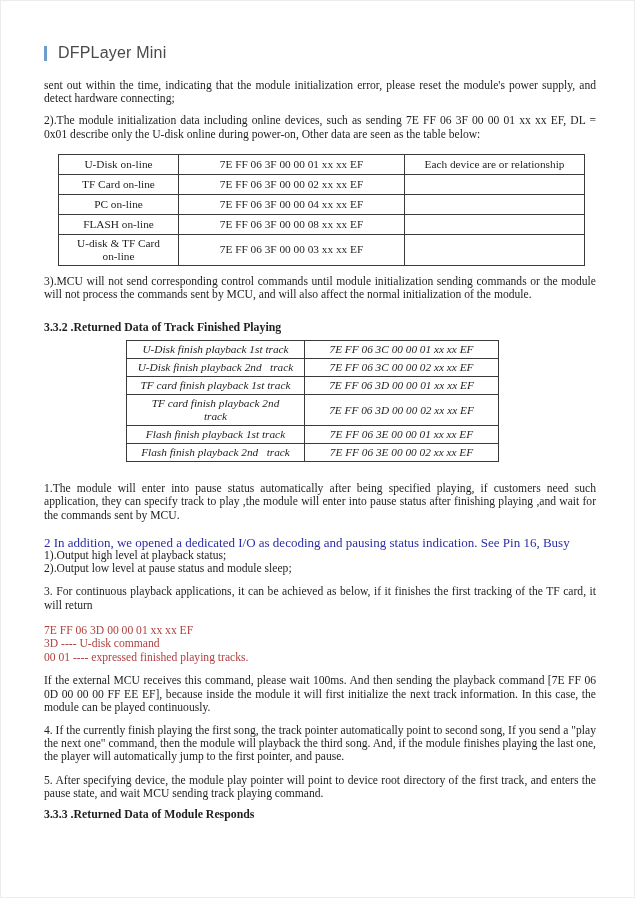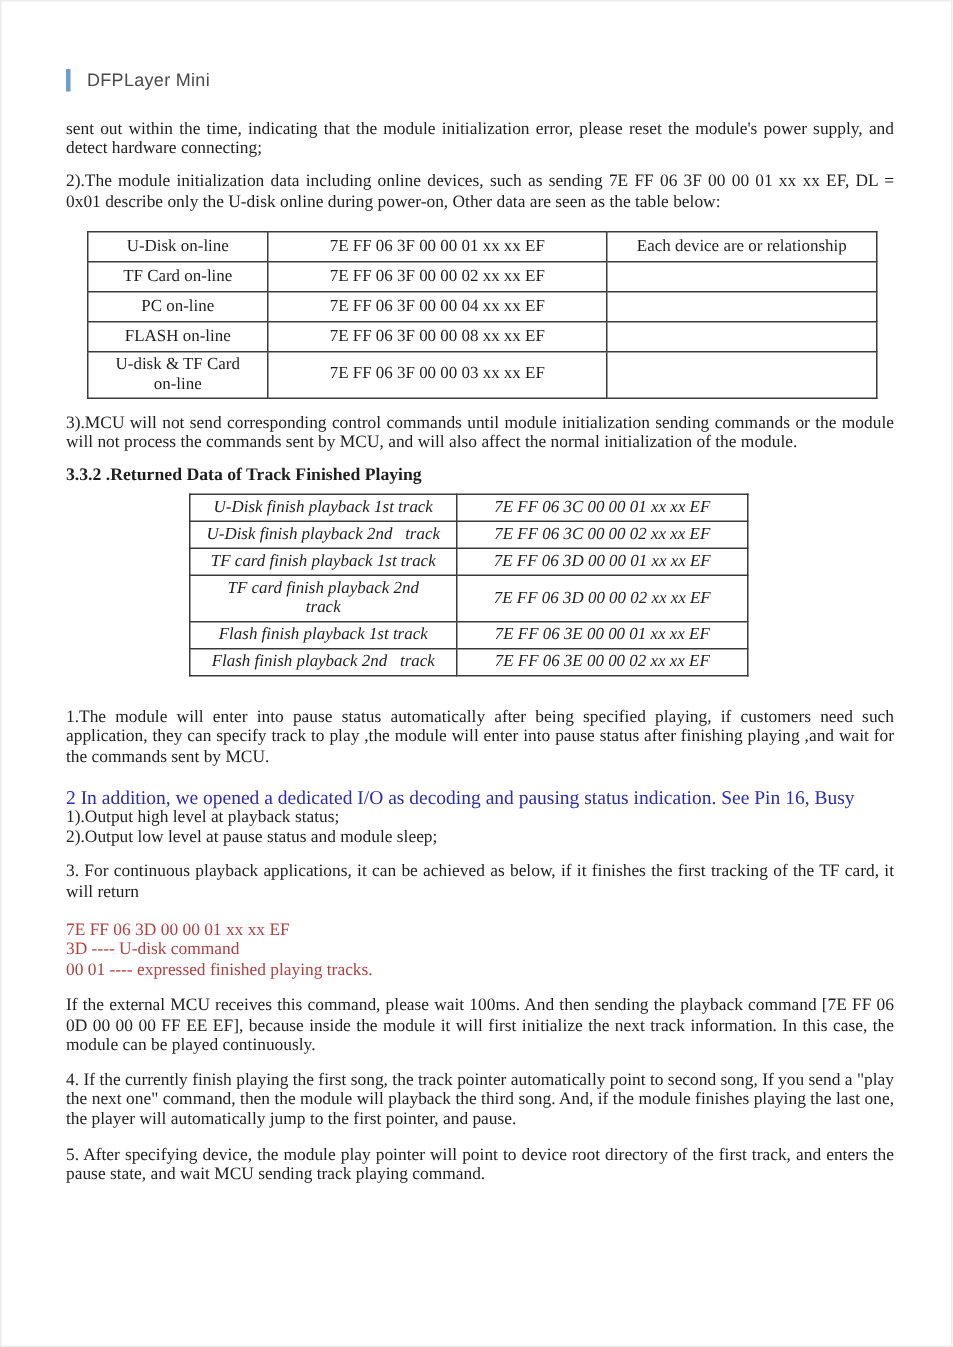--- a/index.html
+++ b/index.html
@@ -10,32 +10,32 @@
     color:#1e1e1e;
     border:1px solid #ececec;
   }
   .page { padding:44px 38px 0 43px; }
 
   
   .doc-header { display:flex; align-items:center; height:16px; }
   .accent-bar { width:3px; height:15px; background:#6d9ec9; margin-right:11px; }
   .doc-title {
     font-family:"Liberation Sans", sans-serif;
-    font-size:12px; color:#4a4a4a; letter-spacing:0.2px;
+    font-size:16px; color:#4a4a4a; letter-spacing:0.2px;
   }
 
   
   p.body {
     font-size:11.6px; line-height:13.2px; text-align:justify;
   }
   .mt-lg { margin-top:18px; }
   .mt    { margin-top:9px; }
 
   .heading {
-    font-size:11.8px; font-weight:bold; margin-top:9px; line-height:13px;
+    font-size:11.8px; font-weight:bold; margin-top:20px; line-height:13px;
   }
 
   
   table.tbl {
     border-collapse:collapse; font-size:11.3px; line-height:13px;
     table-layout:fixed;
   }
   table.tbl td {
     border:1px solid #3a3a3a; text-align:center; vertical-align:middle;
     padding:2px 4px; white-space:pre-line;margin-left:35px;
@@ -154,14 +154,15 @@
     <div>3D ---- U-disk command</div>
     <div>00 01 ---- expressed finished playing tracks.</div>
   </div>
 
   <p class="body mt-p">If the external MCU receives this command, please wait 100ms. And then sending the playback command [7E FF 06 0D 00 00 00 FF EE EF], because inside the module it will first initialize the next track information. In this case, the module can be played continuously.</p>
 
   <p class="body mt-p">4. If the currently finish playing the first song, the track pointer automatically point to second song, If you send a "play the next one" command, then the module will playback the third song. And, if the module finishes playing the last one, the player will automatically jump to the first pointer, and pause.</p>
 
   <p class="body mt-p">5. After specifying device, the module play pointer will point to device root directory of the first track, and enters the pause state, and wait MCU sending track playing command.</p>
 
+  <div class="heading mt-h333">3.3.3 .Returned Data of Module Responds</div>
 
 </div>
 
 </body></html>

